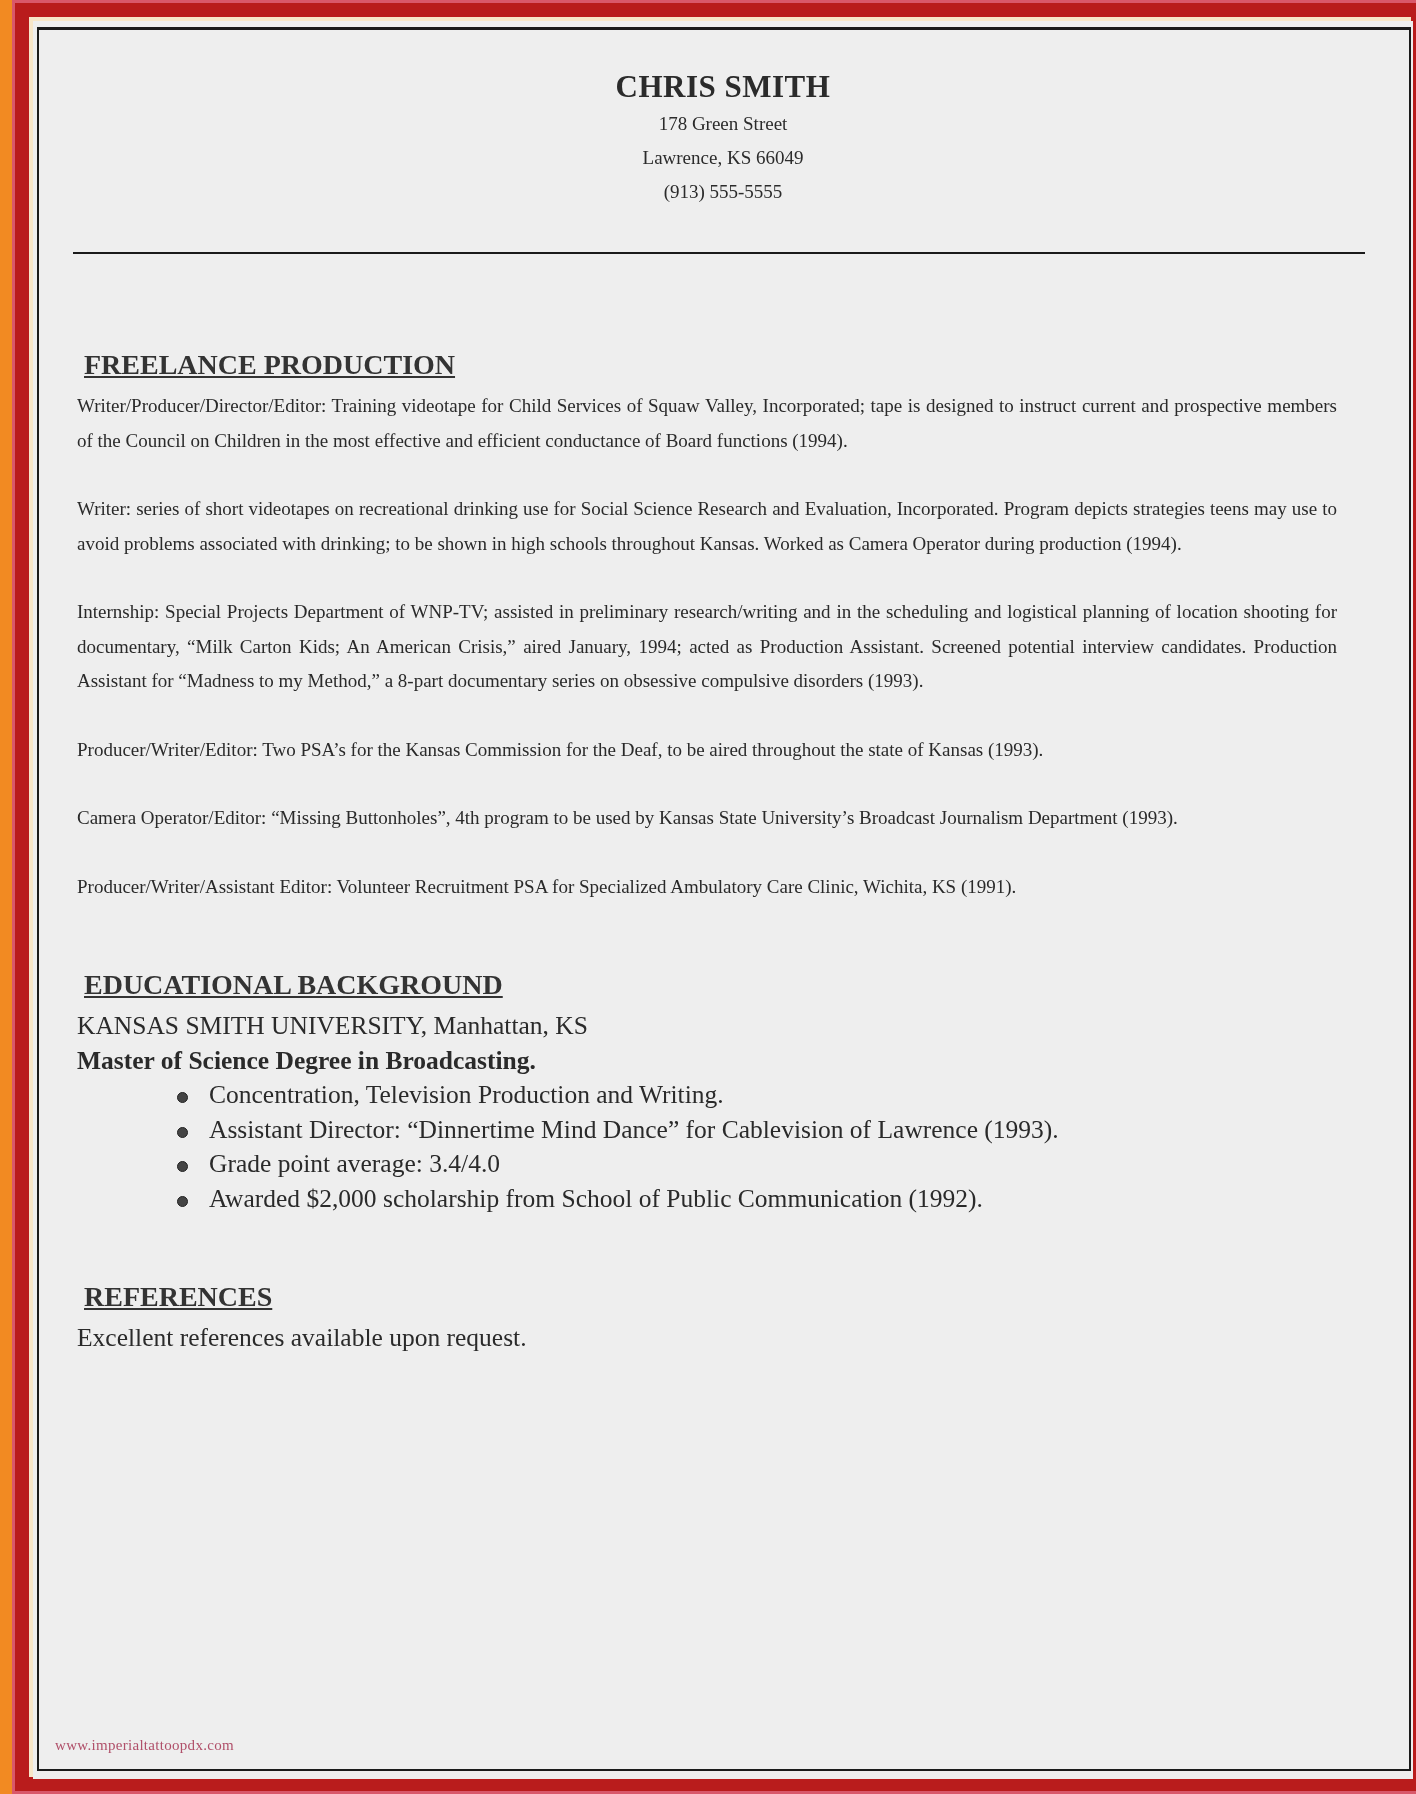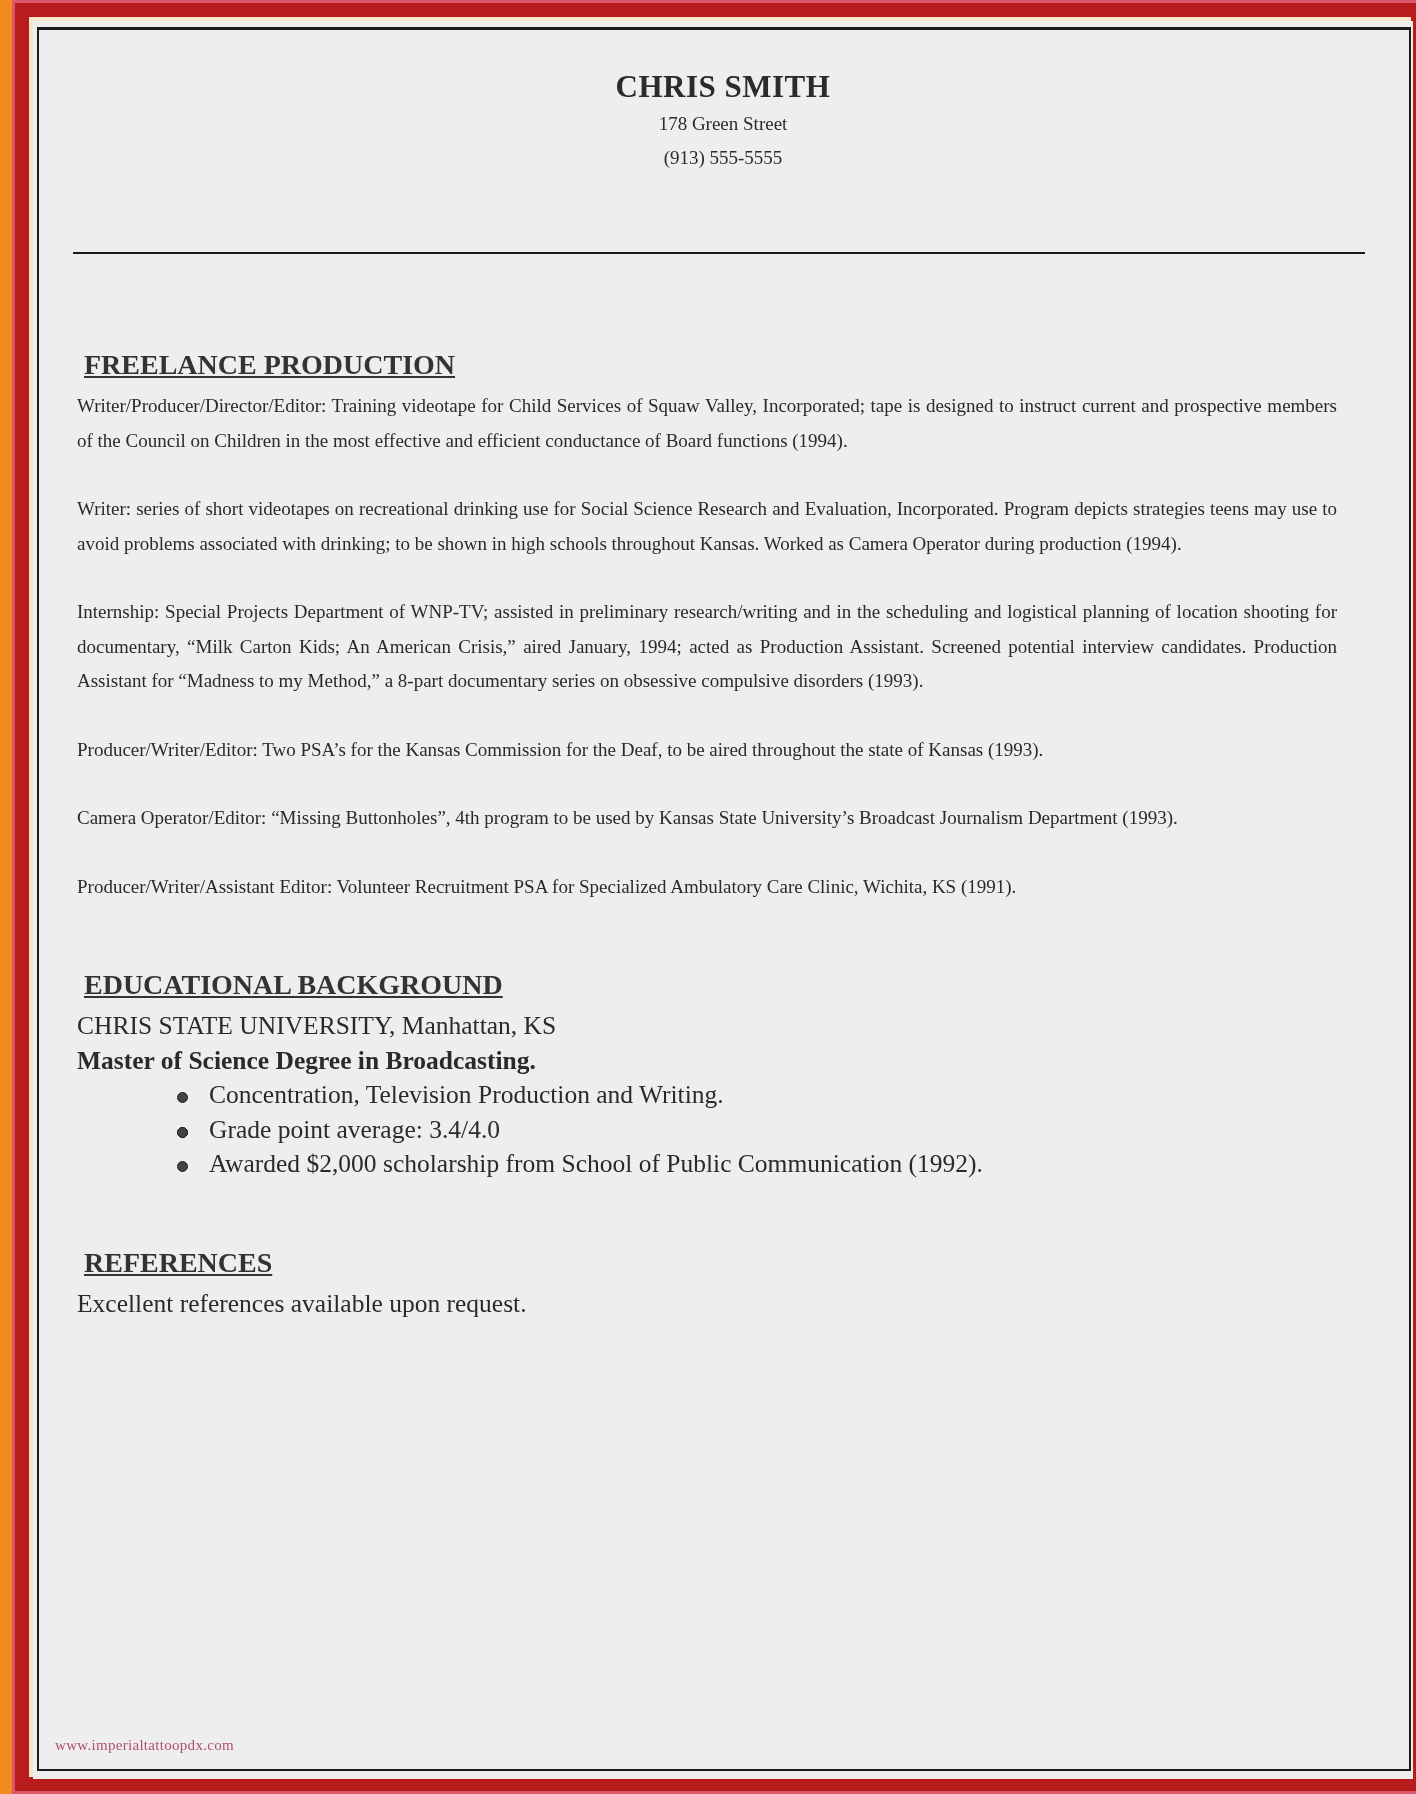--- a/index.html
+++ b/index.html
@@ -64,43 +64,44 @@
 <body>
 
 <div class="frame">
   <div class="inner-mat"></div>
   <div class="page">
     <div class="doc-border"></div>
 
     <div class="header">
       <div class="name">CHRIS SMITH</div>
       <div class="contact-line">178 Green Street</div>
+      <div class="contact-line">Lawrence, KS 66049</div>
       <div class="contact-line">(913) 555-5555</div>
     </div>
 
     <div class="rule"></div>
 
     <div class="body">
       <section>
         <h2 class="section-title">FREELANCE PRODUCTION</h2>
         <p class="para first">Writer/Producer/Director/Editor: Training videotape for Child Services of Squaw Valley, Incorporated; tape is designed to instruct current and prospective members of the Council on Children in the most effective and efficient conductance of Board functions (1994).</p>
         <p class="para">Writer: series of short videotapes on recreational drinking use for Social Science Research and Evaluation, Incorporated. Program depicts strategies teens may use to avoid problems associated with drinking; to be shown in high schools throughout Kansas. Worked as Camera Operator during production (1994).</p>
         <p class="para">Internship: Special Projects Department of WNP-TV; assisted in preliminary research/writing and in the scheduling and logistical planning of location shooting for documentary, “Milk Carton Kids; An American Crisis,” aired January, 1994; acted as Production Assistant. Screened potential interview candidates. Production Assistant for “Madness to my Method,” a 8-part documentary series on obsessive compulsive disorders (1993).</p>
         <p class="para">Producer/Writer/Editor: Two PSA’s for the Kansas Commission for the Deaf, to be aired throughout the state of Kansas (1993).</p>
         <p class="para">Camera Operator/Editor: “Missing Buttonholes”, 4th program to be used by Kansas State University’s Broadcast Journalism Department (1993).</p>
         <p class="para" style="margin-bottom:64px">Producer/Writer/Assistant Editor: Volunteer Recruitment PSA for Specialized Ambulatory Care Clinic, Wichita, KS (1991).</p>
       </section>
 
       <section>
         <h2 class="section-title">EDUCATIONAL BACKGROUND</h2>
-        <p class="edu-line">CHRIS STATE UNIVERSITY, Manhattan, KS</p>
+        <p class="edu-line">KANSAS SMITH UNIVERSITY, Manhattan, KS</p>
         <p class="edu-line edu-degree">Master of Science Degree in Broadcasting.</p>
         <ul class="bullets">
           <li><span class="bullet-dot"></span><span>Concentration, Television Production and Writing.</span></li>
-          <li><span class="bullet-dot"></span></li>
+          <li><span class="bullet-dot"></span><span>Assistant Director: “Dinnertime Mind Dance” for Cablevision of Lawrence (1993).</span></li>
           <li><span class="bullet-dot"></span><span>Grade point average: 3.4/4.0</span></li>
           <li><span class="bullet-dot"></span><span>Awarded $2,000 scholarship from School of Public Communication (1992).</span></li>
         </ul>
       </section>
 
       <section style="margin-top:64px">
         <h2 class="section-title">REFERENCES</h2>
         <p class="edu-line">Excellent references available upon request.</p>
       </section>
     </div>

